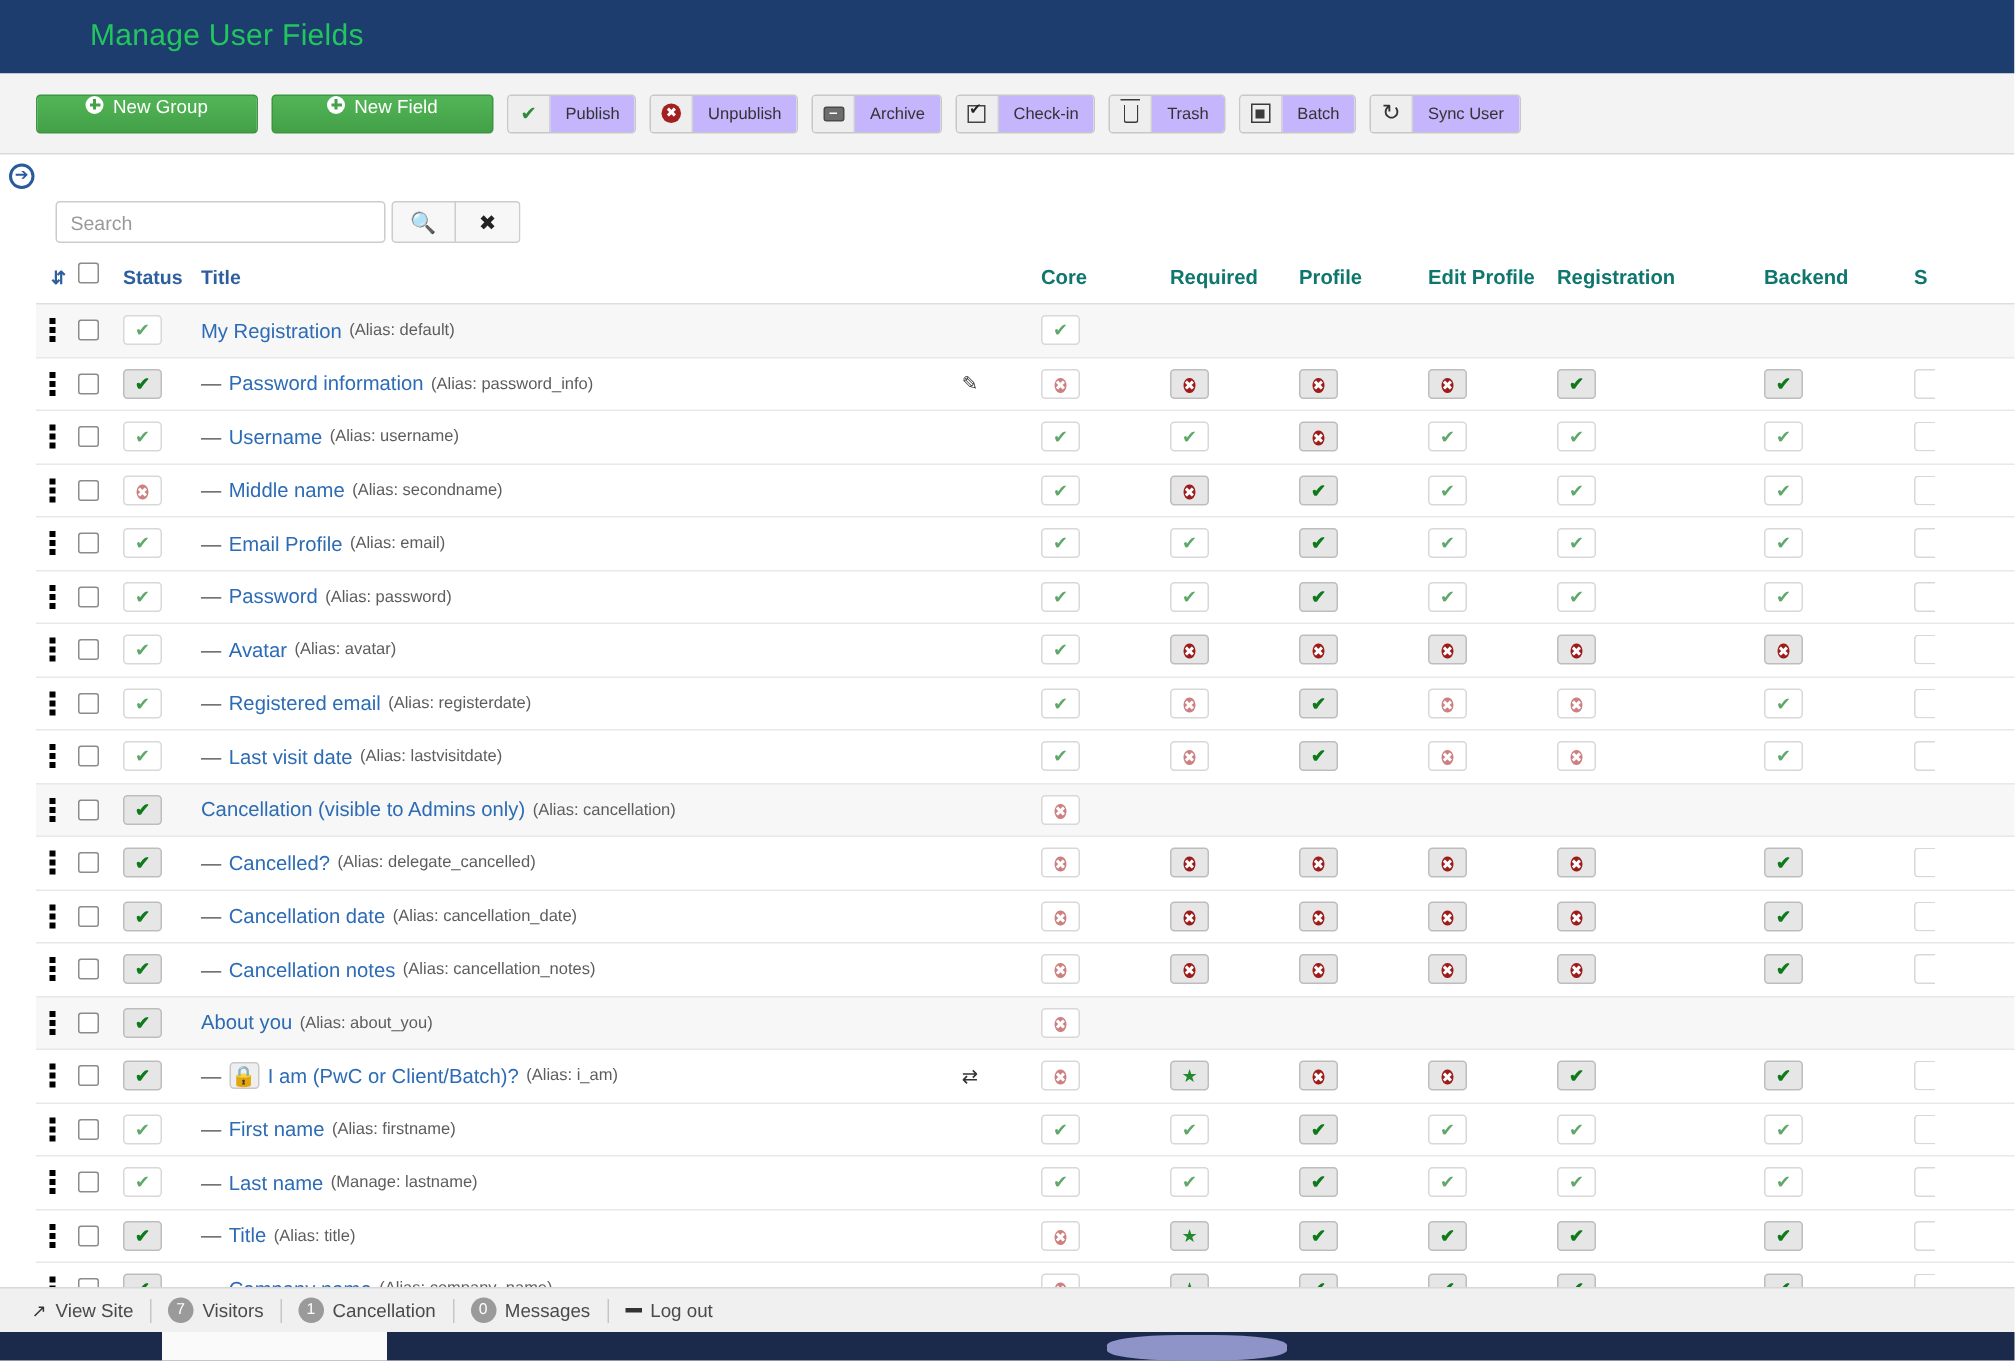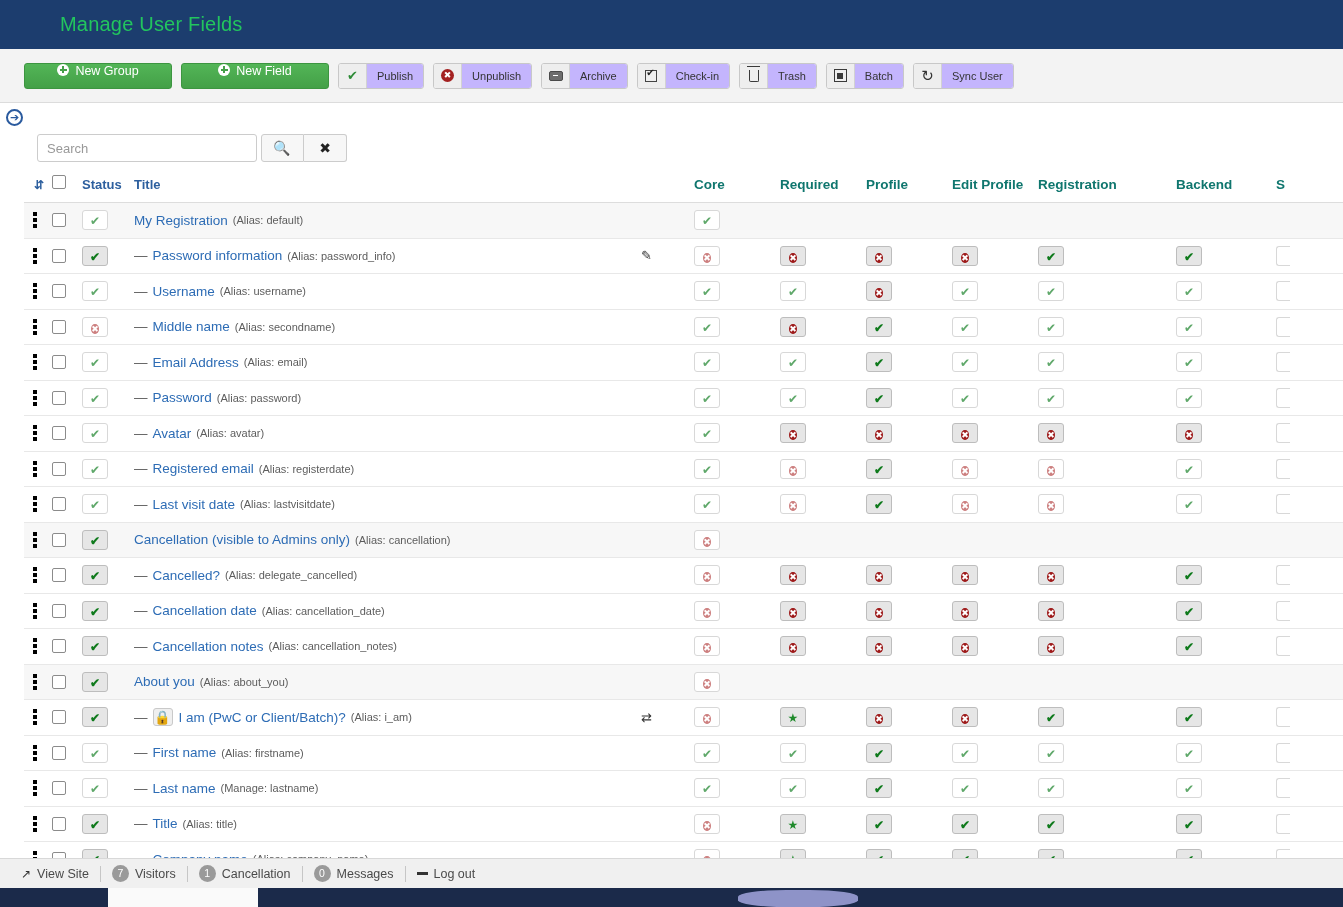--- a/index.html
+++ b/index.html
@@ -570,21 +570,21 @@
           </td>
           <td class="c-check">
             <span class="rowcb"></span>
           </td>
           <td class="c-status"><span class="sbox">
               <span><span class="ck">✔</span></span>
             </span></td>
           <td class="c-title">
             <div class="title-cell">
               <span class="dash">—</span>
-              <a class="tlink">Email Address</a>
+              <a class="tlink">Email Profile</a>
               <span class="alias">(Alias: email)</span>
             </div>
           </td>
           <td class="c-data"><span class="sbox">
               <span><span class="ck">✔</span></span>
             </span></td>
           <td class="c-data"><span class="sbox">
               <span><span class="ck">✔</span></span>
             </span></td>
           <td class="c-data"><span class="sbox active">

